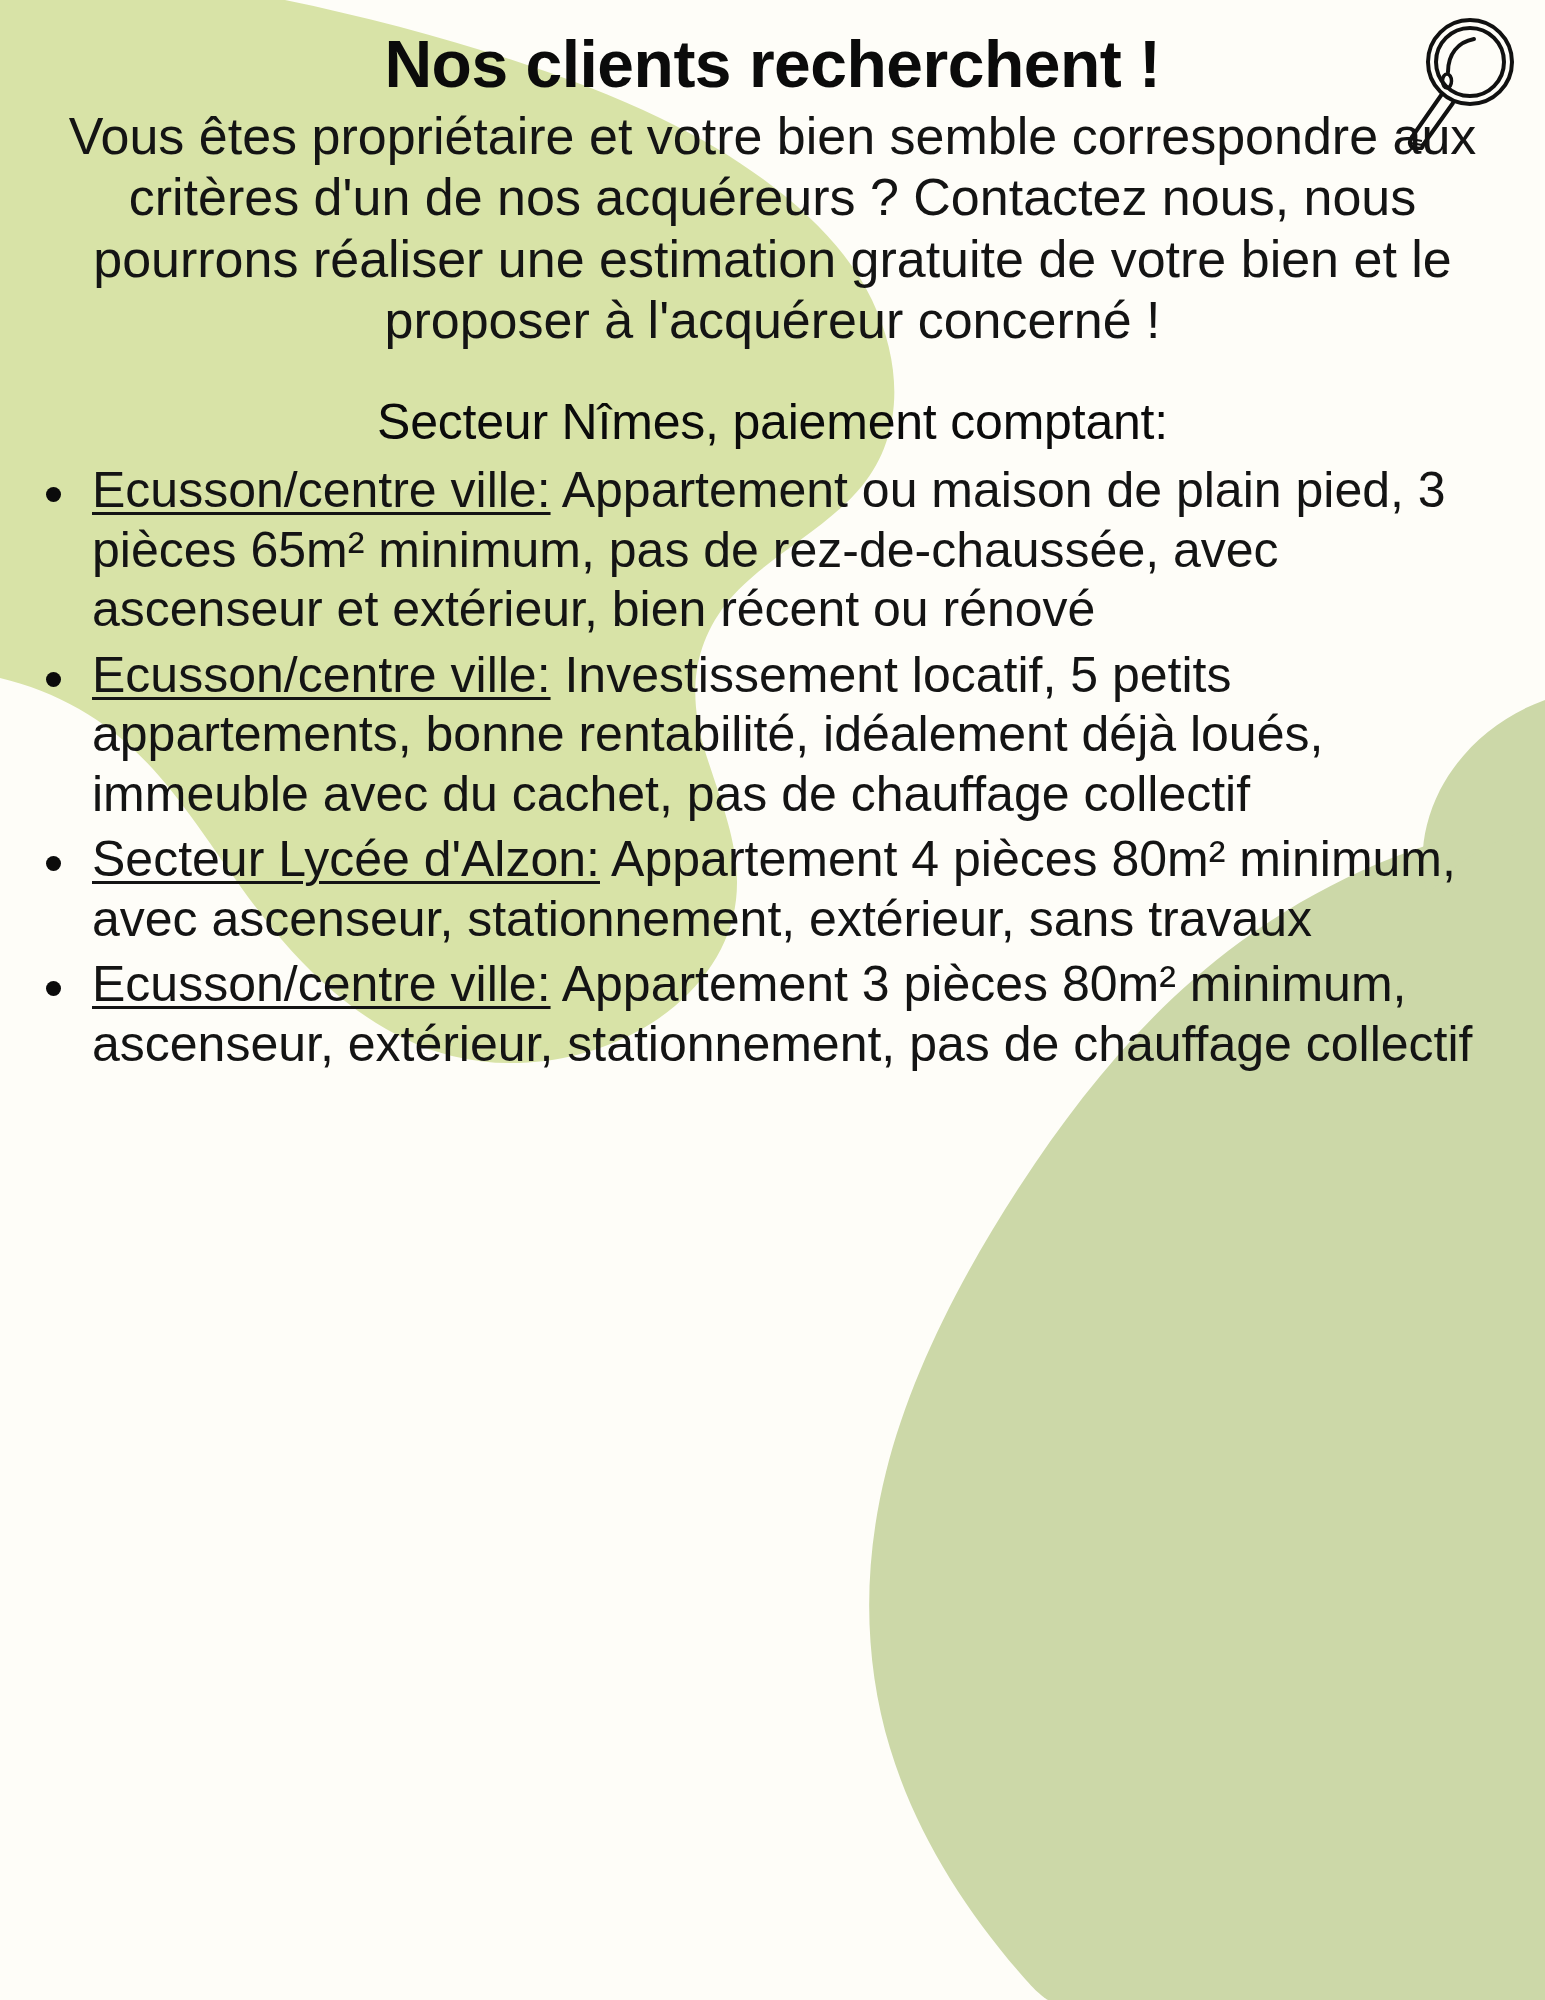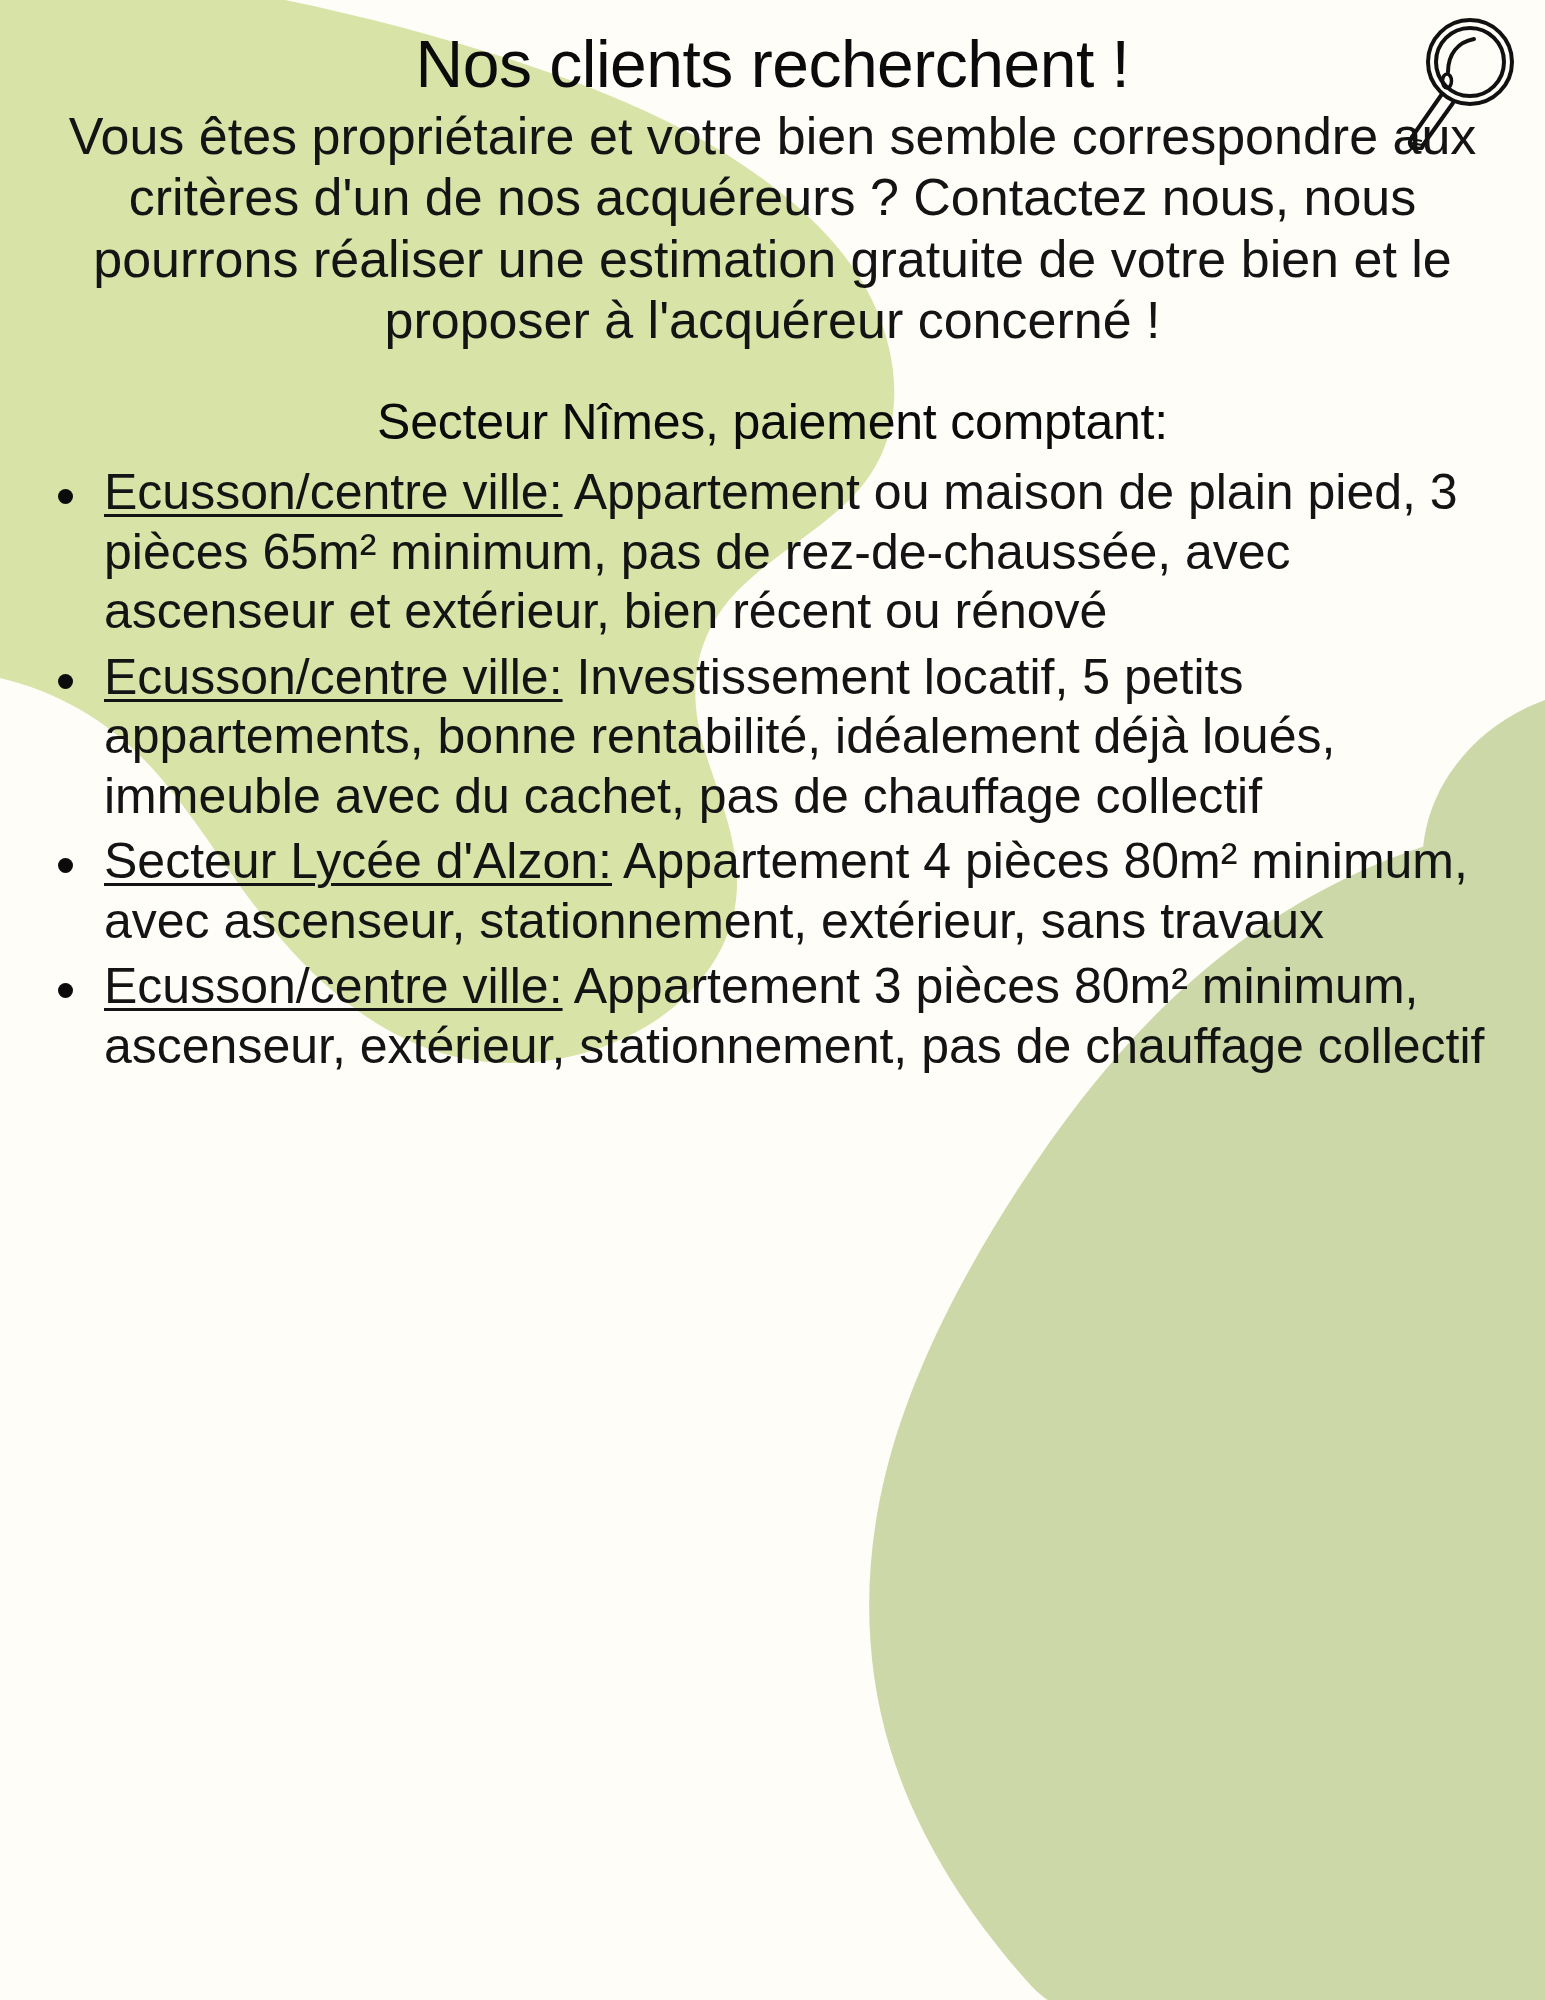--- a/index.html
+++ b/index.html
@@ -44,21 +44,21 @@
   #title-row {
     position: relative;
     display: block;
     text-align: center;
     padding-top: 28px;
   }
 
   #page-title {
     display: inline-block;
     font-size: 66px;
-    font-weight: 400;
+    font-weight: 700;
     letter-spacing: -0.5px;
     color: #0b0b0b;
     line-height: 1.12;
     margin: 0;
     vertical-align: middle;
   }
 
   #magnifier-icon {
     position: absolute;
     right: 22px;
@@ -80,21 +80,21 @@
     margin: 42px 0 10px 0;
     text-align: center;
     font-size: 50px;
     font-weight: 400;
     color: #0b0b0b;
     letter-spacing: -0.2px;
   }
 
   #criteria-list {
     list-style: none;
-    margin: 12px;
+    margin: 0;
     padding: 0 22px 0 30px;
   }
 
   #criteria-list li {
     position: relative;
     padding-left: 62px;
     margin-bottom: 6px;
     font-size: 50px;
     line-height: 1.19;
     color: #141414;

